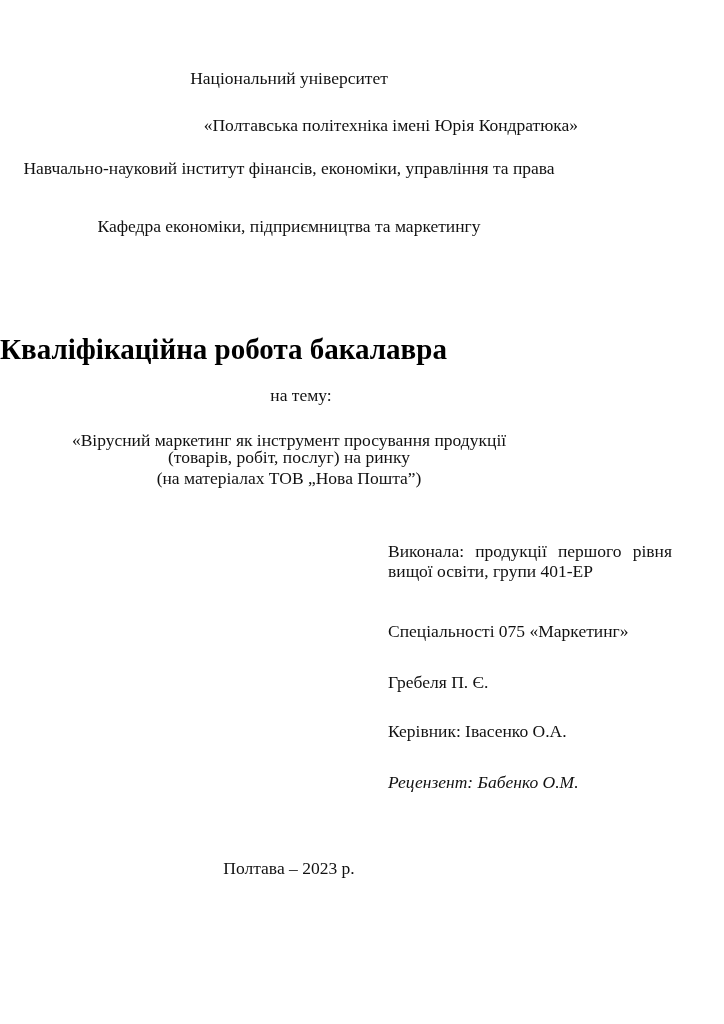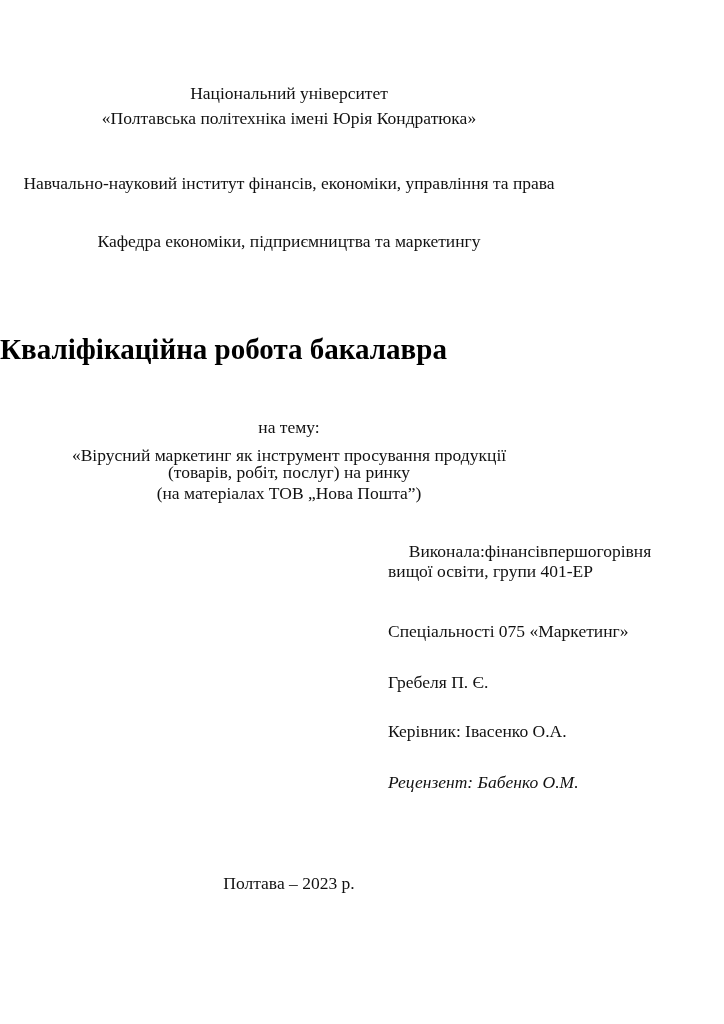--- a/index.html
+++ b/index.html
@@ -16,21 +16,20 @@
       color: #111111;
     }
     .line {
       position: absolute;
       left: 0;
       width: 578px;
       text-align: center;
       font-size: 17.5px;
       line-height: 22px;
       white-space: nowrap;
-      margin-top: 15px;
     }
     .title {
       position: absolute;
       left: 0;
       width: 724px;
       text-align: left;
       font-size: 29px;
       font-weight: bold;
       line-height: 36px;
       white-space: nowrap;
@@ -39,45 +38,45 @@
     .right-block {
       position: absolute;
       left: 388px;
       width: 284px;
       font-size: 17.5px;
       line-height: 22px;
       white-space: nowrap;
     }
     .justify {
       display: flex;
-      justify-content: center;
+      justify-content: space-between;
     }
   </style>
 </head>
 <body>
 
 <div>
 
   <div class="line" style="top:67px;">Національний університет</div>
-  <div class="line" style="top:92px;">«Полтавська політехніка імені Юрія Кондратюка»</div>
+  <div class="line" style="top:114px;text-align:right;">«Полтавська політехніка імені Юрія Кондратюка»</div>
 
   <div class="line" style="top:157px;">Навчально-науковий інститут фінансів, економіки, управління та права</div>
 
   <div class="line" style="top:215px;">Кафедра економіки, підприємництва та маркетингу</div>
 
   <div class="title" style="top:331px;">Кваліфікаційна робота бакалавра</div>
 
-  <div class="line" style="top:401px;">на тему:</div>
+  <div class="line" style="top:384px;padding-left:12px;">на тему:</div>
   <div class="line" style="top:429px;">«Вірусний маркетинг як інструмент просування продукції</div>
   <div class="line" style="top:446px;">(товарів, робіт, послуг) на ринку</div>
   <div class="line" style="top:467px;">(на матеріалах ТОВ „Нова Пошта”)</div>
 
   <div class="right-block justify" style="top:540px;">
     <span>Виконала:</span>
-    <span>фінансів</span>
+    <span>продукції</span>
     <span>першого</span>
     <span>рівня</span>
   </div>
   <div class="right-block" style="top:560px;">вищої освіти, групи 401-ЕР</div>
 
   <div class="right-block" style="top:620px;">Спеціальності 075 «Маркетинг»</div>
 
   <div class="right-block" style="top:671px;">Гребеля П. Є.</div>
 
   <div class="right-block" style="top:720px;">Керівник: Івасенко О.А.</div>

